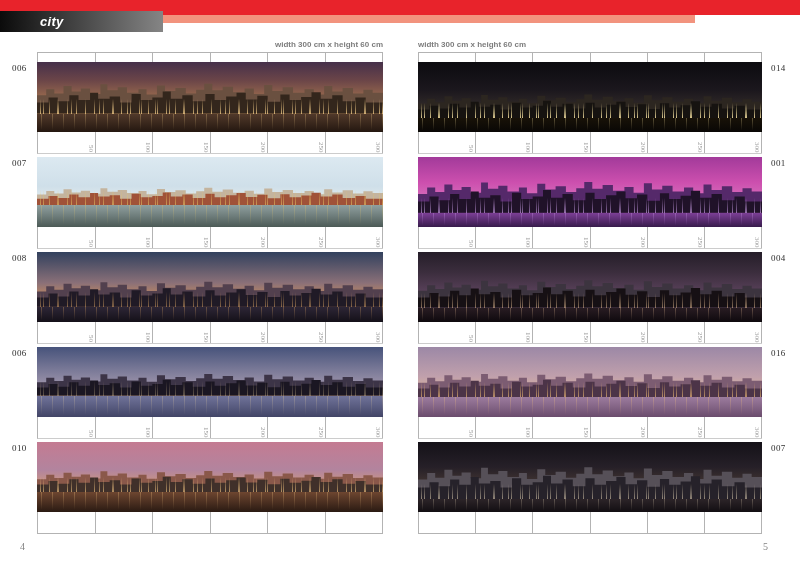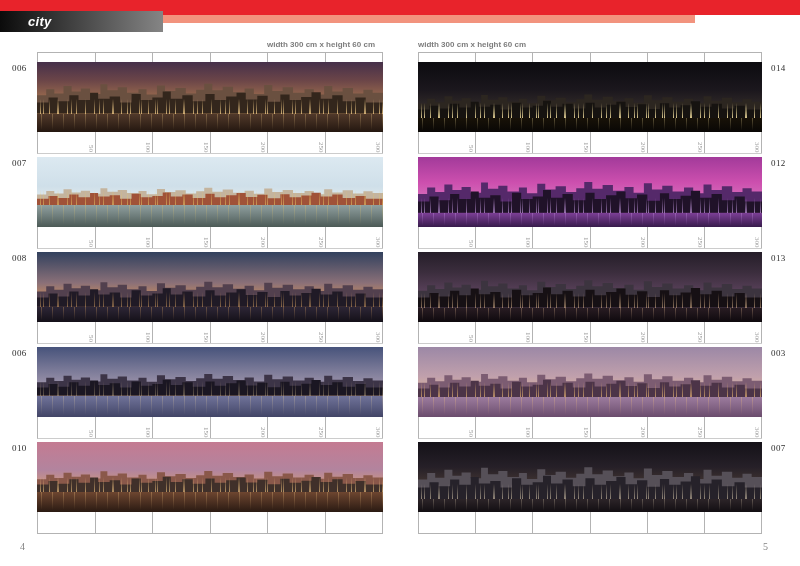--- a/index.html
+++ b/index.html
@@ -6,27 +6,27 @@
   .page{position:relative;width:800px;height:566px;background:#ffffff;overflow:hidden;
         font-family:"Liberation Sans", sans-serif;}
 
   
   .bar-red{position:absolute;left:0;top:0;width:800px;height:15px;}
   .bar-salmon{position:absolute;left:0;top:15px;width:695px;height:8px;}
   .banner{position:absolute;left:0;top:11px;width:163px;height:21px;
           background:linear-gradient(to right,#0b0b0b,#858585);
           display:flex;align-items:center;}
   .banner .cat{color:#fff;font-style:italic;font-weight:bold;font-size:13px;
-               padding-left:28px;letter-spacing:.3px;}
+               padding-left:28px;letter-spacing:.3px;margin-left:12px;}
 
   
   .col{position:absolute;top:40px;}
   .col.left{left:37px;width:346px;}
   .col.right{left:418px;width:344px;}
-  .size-label{position:absolute;top:0;left:0;right:8px;height:10px;line-height:10px;
+  .size-label{position:absolute;top:0;left:0;right:0;height:10px;line-height:10px;
               font-size:8px;font-weight:bold;color:#7d7d7d;}
   .size-label.al-r{text-align:right;}
   .size-label.al-l{text-align:left;}
 
   .row{position:absolute;left:0;right:0;height:93px;}
   .r0{top:22px;}.r1{top:117px;}.r2{top:212px;}.r3{top:307px;}.r4{top:402px;}
 
   
   .item-label{position:absolute;top:1px;font-family:"Liberation Serif", serif;
               font-size:9px;color:#2e2e2e;letter-spacing:.4px;}
@@ -286,21 +286,21 @@
           <div class="seg">
             <span class="num">250</span>
           </div>
           <div class="seg">
             <span class="num">300</span>
           </div>
         </div>
     </div>
 
     <div class="row r1">
-      <div class="item-label">012</div>
+      <div class="item-label">001</div>
       <div class="pano" style="--st: #a23a9a; --sm: #cc4fae; --hz: #df86c6; --bb: #55296a; --bf: #201229; --gt: #7c3f96; --gb: #371b4b; --lt: #e0b0ff; --smp: 36%; --gnd: 80%; --bh: 54%; --lo: 0.6;">
         <div class="sky"></div>
         <svg class="skyline" viewBox="0 0 300 60" preserveAspectRatio="none">
           <path class="p-back" d="M0 60 L0 30 L8 30 L8 20 L15 20 L15 27 L23 27 L23 15 L30 15 L30 24 L38 24 L38 19 L46 19 L46 28 L55 28 L55 12 L61 12 L61 22 L70 22 L70 17 L78 17 L78 26 L88 26 L88 20 L95 20 L95 29 L104 29 L104 14 L111 14 L111 23 L120 23 L120 18 L129 18 L129 27 L138 27 L138 21 L145 21 L145 11 L152 11 L152 22 L161 22 L161 16 L170 16 L170 25 L180 25 L180 19 L188 19 L188 28 L197 28 L197 13 L204 13 L204 23 L213 23 L213 17 L222 17 L222 26 L232 26 L232 20 L240 20 L240 29 L249 29 L249 15 L256 15 L256 24 L265 24 L265 18 L274 18 L274 27 L283 27 L283 21 L291 21 L291 26 L300 26 L300 60 Z"></path>
           <path class="p-front" d="M0 60 L0 42 L10 42 L10 34 L18 34 L18 40 L28 40 L28 30 L36 30 L36 38 L46 38 L46 26 L53 26 L53 36 L63 36 L63 32 L72 32 L72 42 L82 42 L82 28 L90 28 L90 38 L100 38 L100 34 L109 34 L109 24 L116 24 L116 36 L126 36 L126 30 L135 30 L135 40 L146 40 L146 28 L154 28 L154 38 L164 38 L164 32 L173 32 L173 26 L181 26 L181 37 L191 37 L191 31 L200 31 L200 41 L211 41 L211 29 L219 29 L219 38 L229 38 L229 33 L238 33 L238 25 L246 25 L246 36 L256 36 L256 30 L265 30 L265 40 L276 40 L276 34 L285 34 L285 42 L300 42 L300 60 Z"></path>
         </svg>
         <div class="lights"></div>
         <div class="ground"></div>
       </div>
       <div class="ruler nums">
@@ -319,21 +319,21 @@
           <div class="seg">
             <span class="num">250</span>
           </div>
           <div class="seg">
             <span class="num">300</span>
           </div>
         </div>
     </div>
 
     <div class="row r2">
-      <div class="item-label">013</div>
+      <div class="item-label">004</div>
       <div class="pano" style="--st: #251e29; --sm: #3c2e3e; --hz: #705070; --bb: #3c343f; --bf: #161014; --gt: #281c22; --gb: #0e090d; --lt: #ffd2a2; --smp: 30%; --gnd: 80%; --bh: 48%; --lo: 0.5;">
         <div class="sky"></div>
         <svg class="skyline" viewBox="0 0 300 60" preserveAspectRatio="none">
           <path class="p-back" d="M0 60 L0 30 L8 30 L8 20 L15 20 L15 27 L23 27 L23 15 L30 15 L30 24 L38 24 L38 19 L46 19 L46 28 L55 28 L55 12 L61 12 L61 22 L70 22 L70 17 L78 17 L78 26 L88 26 L88 20 L95 20 L95 29 L104 29 L104 14 L111 14 L111 23 L120 23 L120 18 L129 18 L129 27 L138 27 L138 21 L145 21 L145 11 L152 11 L152 22 L161 22 L161 16 L170 16 L170 25 L180 25 L180 19 L188 19 L188 28 L197 28 L197 13 L204 13 L204 23 L213 23 L213 17 L222 17 L222 26 L232 26 L232 20 L240 20 L240 29 L249 29 L249 15 L256 15 L256 24 L265 24 L265 18 L274 18 L274 27 L283 27 L283 21 L291 21 L291 26 L300 26 L300 60 Z"></path>
           <path class="p-front" d="M0 60 L0 42 L10 42 L10 34 L18 34 L18 40 L28 40 L28 30 L36 30 L36 38 L46 38 L46 26 L53 26 L53 36 L63 36 L63 32 L72 32 L72 42 L82 42 L82 28 L90 28 L90 38 L100 38 L100 34 L109 34 L109 24 L116 24 L116 36 L126 36 L126 30 L135 30 L135 40 L146 40 L146 28 L154 28 L154 38 L164 38 L164 32 L173 32 L173 26 L181 26 L181 37 L191 37 L191 31 L200 31 L200 41 L211 41 L211 29 L219 29 L219 38 L229 38 L229 33 L238 33 L238 25 L246 25 L246 36 L256 36 L256 30 L265 30 L265 40 L276 40 L276 34 L285 34 L285 42 L300 42 L300 60 Z"></path>
         </svg>
         <div class="lights"></div>
         <div class="ground"></div>
       </div>
       <div class="ruler nums">
@@ -352,21 +352,21 @@
           <div class="seg">
             <span class="num">250</span>
           </div>
           <div class="seg">
             <span class="num">300</span>
           </div>
         </div>
     </div>
 
     <div class="row r3">
-      <div class="item-label">003</div>
+      <div class="item-label">016</div>
       <div class="pano" style="--st: #9c88a6; --sm: #c0a0ac; --hz: #e2ba98; --bb: #7c5c72; --bf: #4c3448; --gt: #9c7c9e; --gb: #6a4c6c; --lt: #ffc878; --smp: 42%; --gnd: 72%; --bh: 42%; --lo: 0.65;">
         <div class="sky"></div>
         <svg class="skyline" viewBox="0 0 300 60" preserveAspectRatio="none">
           <path class="p-back" d="M0 60 L0 30 L8 30 L8 20 L15 20 L15 27 L23 27 L23 15 L30 15 L30 24 L38 24 L38 19 L46 19 L46 28 L55 28 L55 12 L61 12 L61 22 L70 22 L70 17 L78 17 L78 26 L88 26 L88 20 L95 20 L95 29 L104 29 L104 14 L111 14 L111 23 L120 23 L120 18 L129 18 L129 27 L138 27 L138 21 L145 21 L145 11 L152 11 L152 22 L161 22 L161 16 L170 16 L170 25 L180 25 L180 19 L188 19 L188 28 L197 28 L197 13 L204 13 L204 23 L213 23 L213 17 L222 17 L222 26 L232 26 L232 20 L240 20 L240 29 L249 29 L249 15 L256 15 L256 24 L265 24 L265 18 L274 18 L274 27 L283 27 L283 21 L291 21 L291 26 L300 26 L300 60 Z"></path>
           <path class="p-front" d="M0 60 L0 42 L10 42 L10 34 L18 34 L18 40 L28 40 L28 30 L36 30 L36 38 L46 38 L46 26 L53 26 L53 36 L63 36 L63 32 L72 32 L72 42 L82 42 L82 28 L90 28 L90 38 L100 38 L100 34 L109 34 L109 24 L116 24 L116 36 L126 36 L126 30 L135 30 L135 40 L146 40 L146 28 L154 28 L154 38 L164 38 L164 32 L173 32 L173 26 L181 26 L181 37 L191 37 L191 31 L200 31 L200 41 L211 41 L211 29 L219 29 L219 38 L229 38 L229 33 L238 33 L238 25 L246 25 L246 36 L256 36 L256 30 L265 30 L265 40 L276 40 L276 34 L285 34 L285 42 L300 42 L300 60 Z"></path>
         </svg>
         <div class="lights"></div>
         <div class="ground"></div>
       </div>
       <div class="ruler nums">

